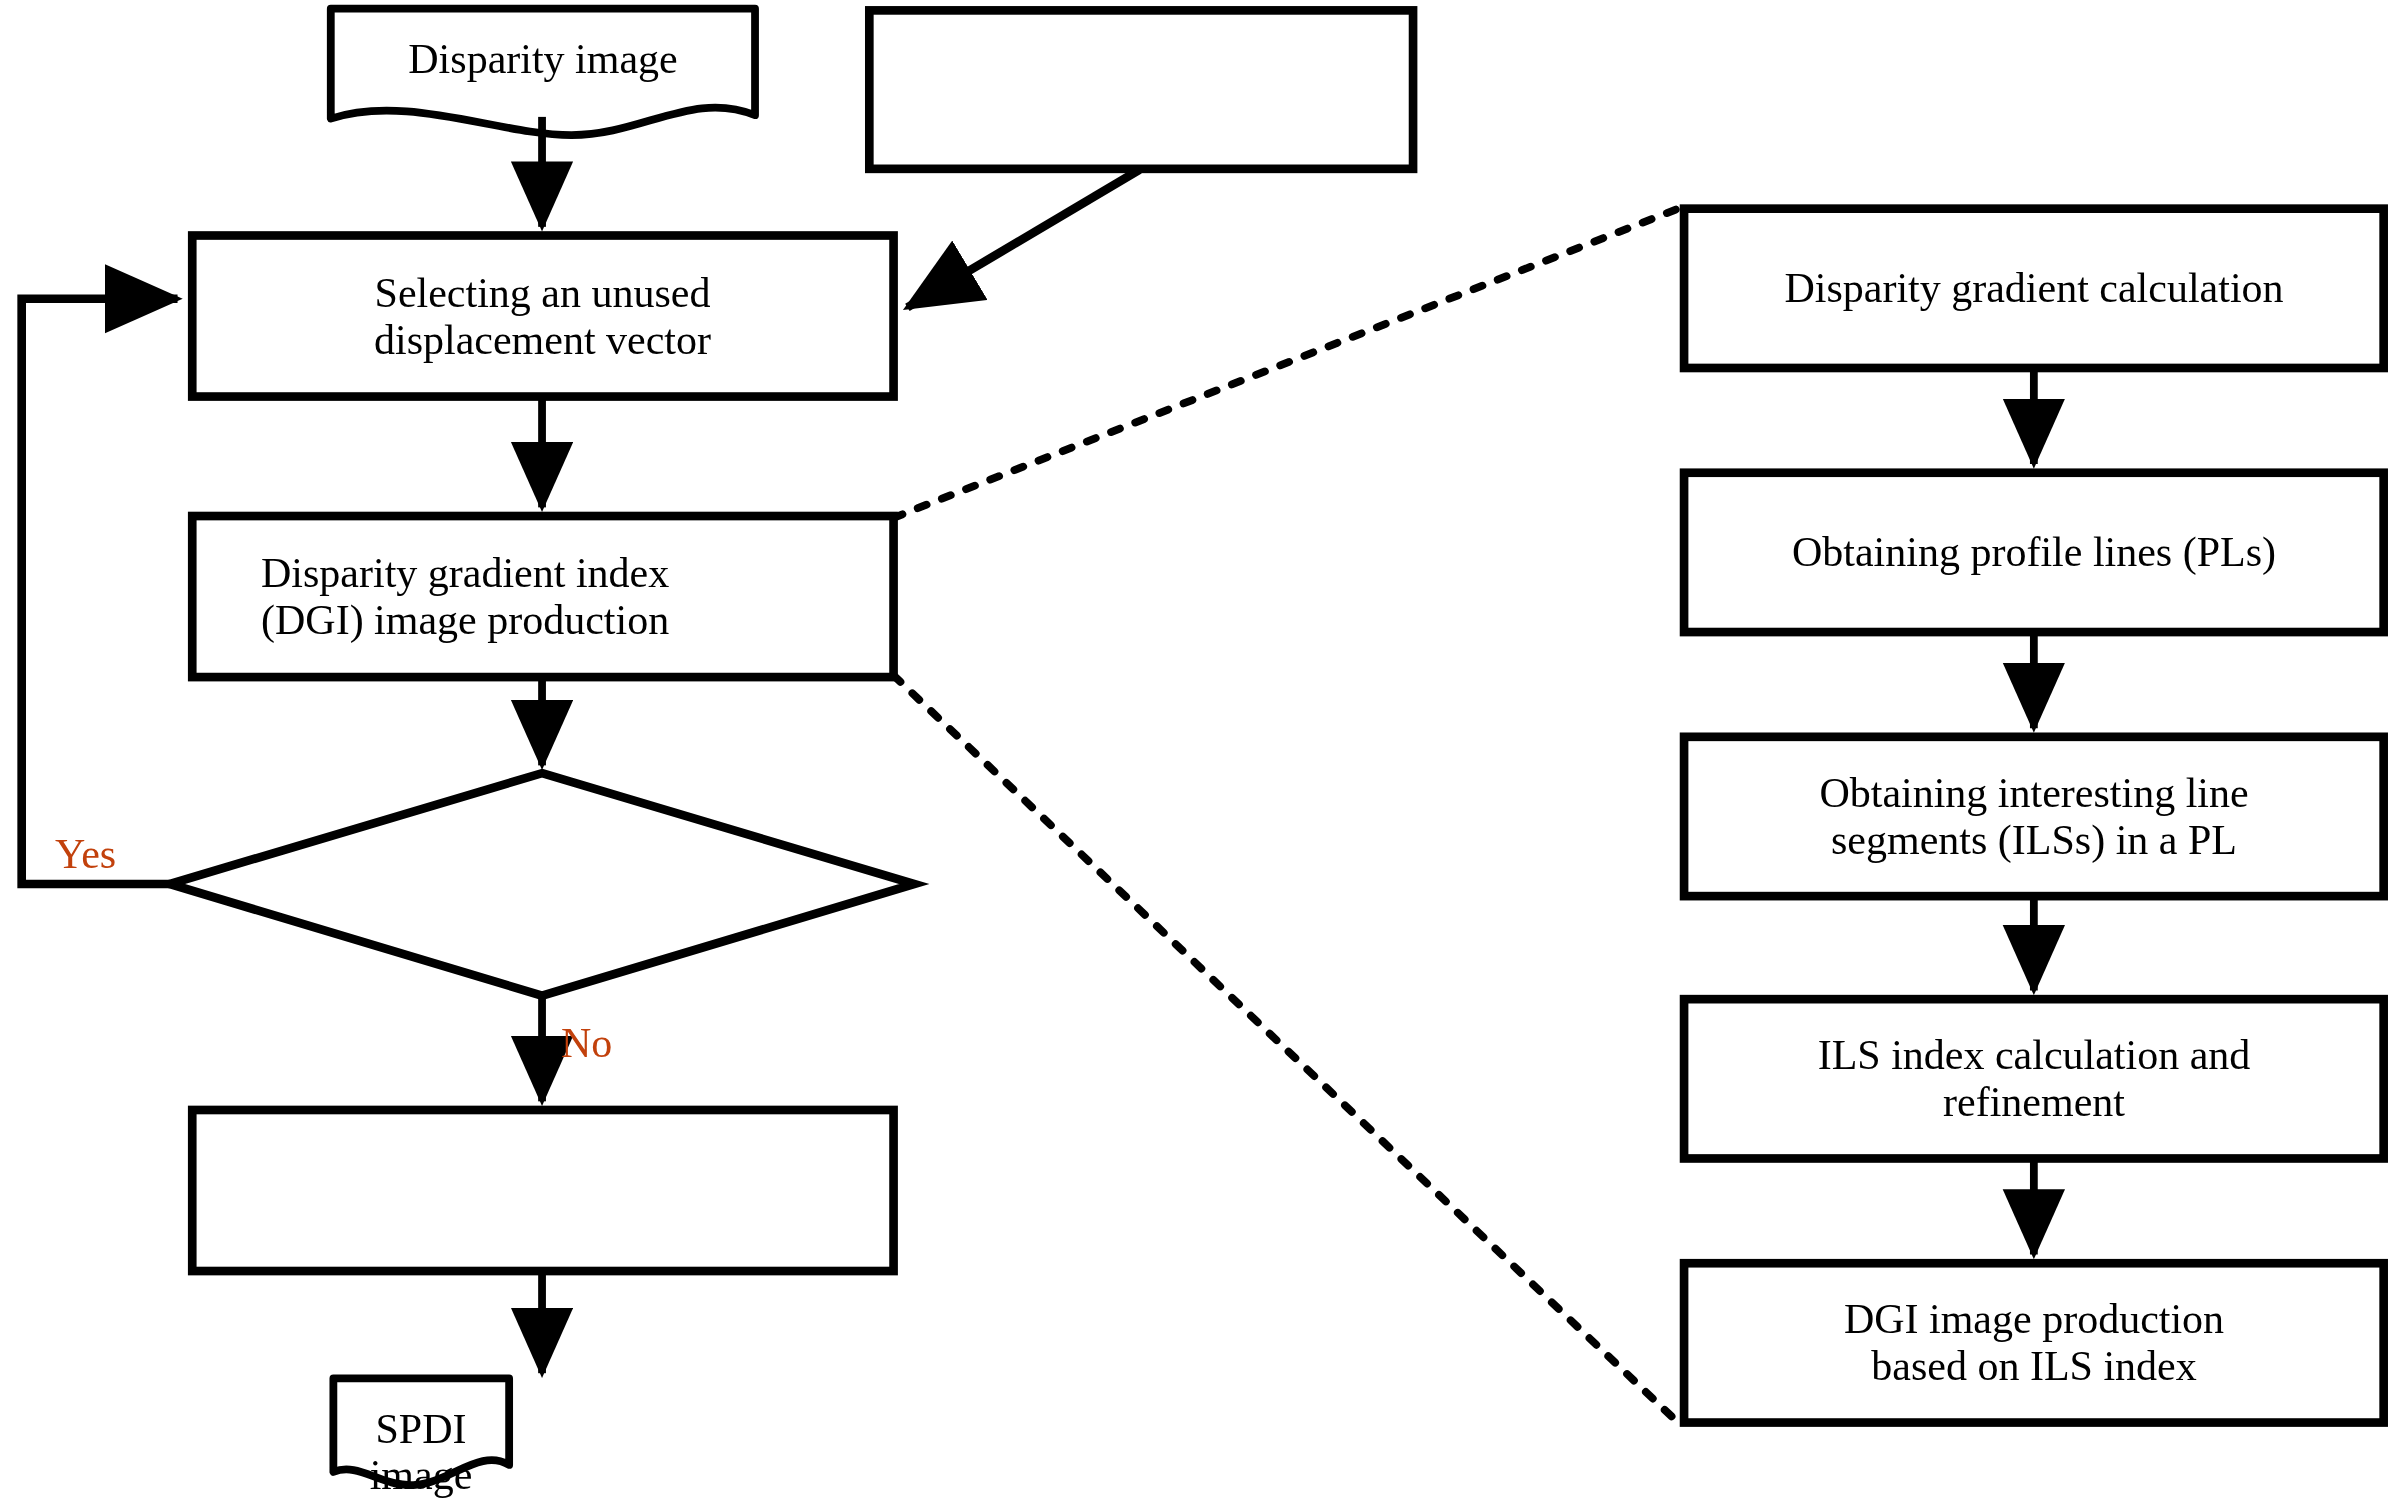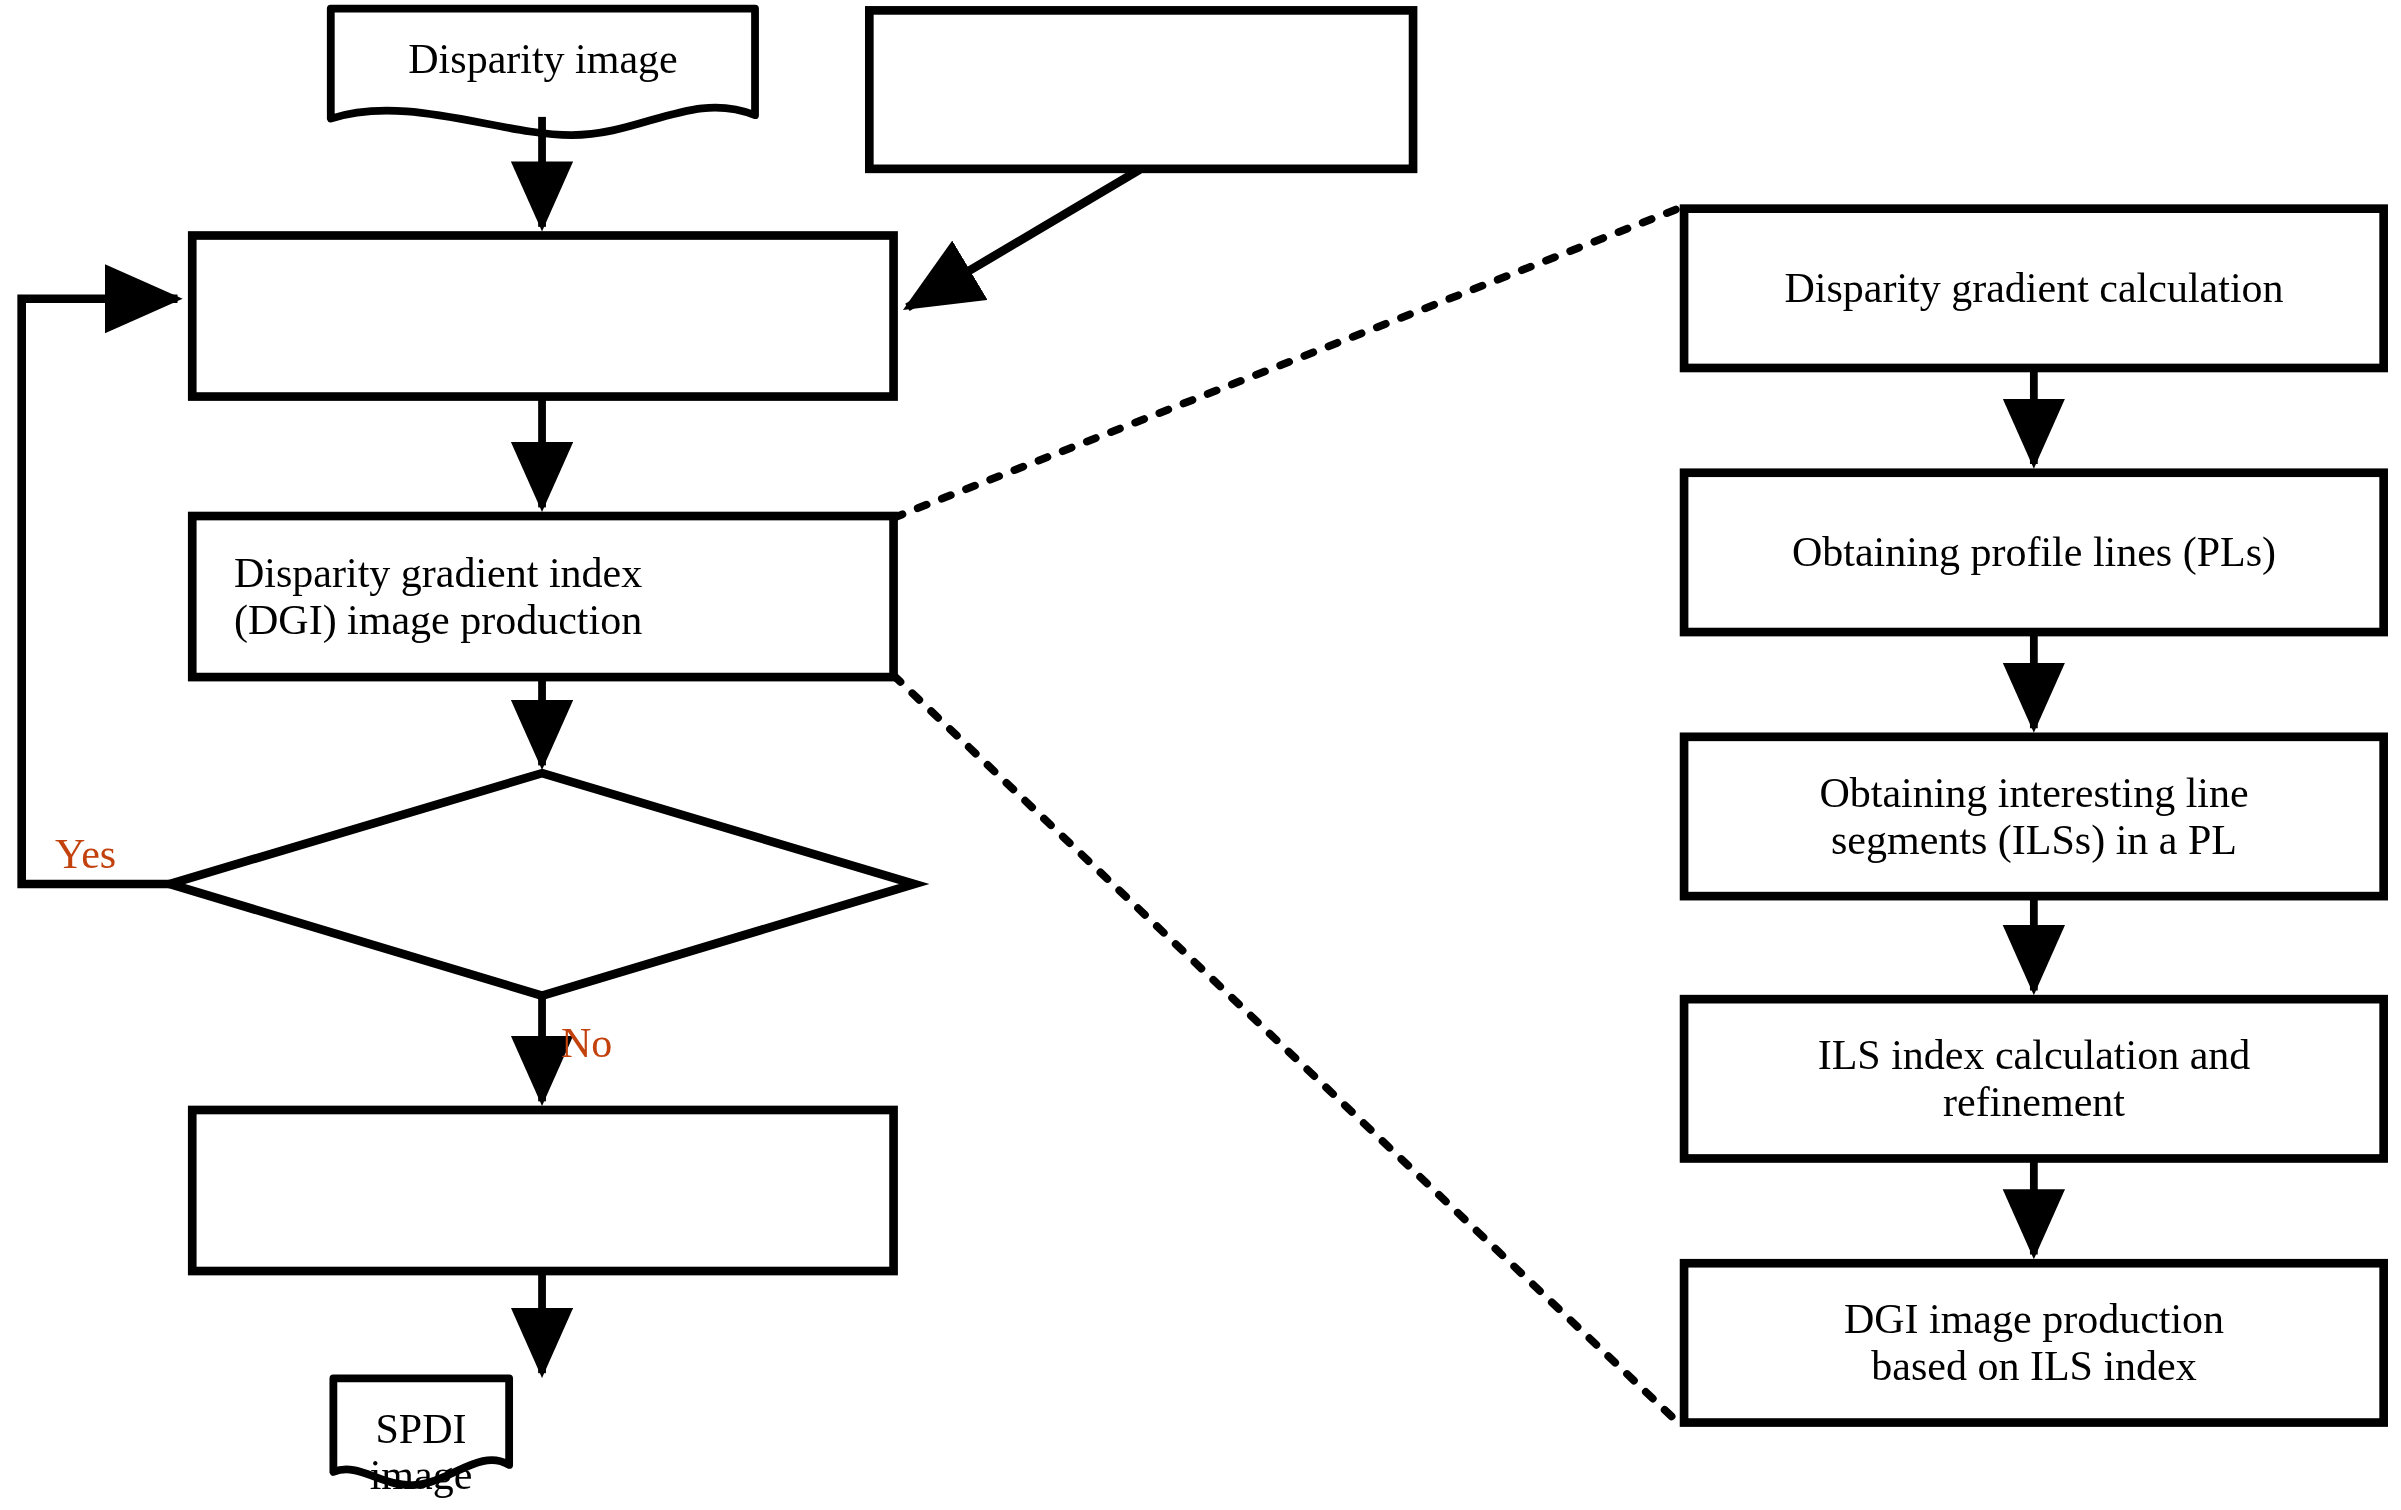--- a/index.html
+++ b/index.html
@@ -17,21 +17,21 @@
     color:#000000;
     font-size:42px;
     line-height:1.10;
     white-space:pre-line;
     display:flex;
     align-items:center;
     justify-content:center;
     text-align:center;
     pointer-events:none;
   }
-  .node-text.leftal{justify-content:flex-start;text-align:center;}
+  .node-text.leftal{justify-content:flex-start;text-align:center;margin-left:27px;}
   .edge-label{
     position:absolute;
     color:#c2410c;
     font-size:42px;
     line-height:1;
     white-space:pre;
   }
 </style>
 </head>
 <body>
@@ -84,20 +84,22 @@
 
     <line x1="2349" y1="425" x2="2349" y2="536" stroke="#000000" stroke-width="9" marker-end="url(#arrowhead)"></line>
     <line x1="2349" y1="730" x2="2349" y2="841" stroke="#000000" stroke-width="9" marker-end="url(#arrowhead)"></line>
     <line x1="2349" y1="1035" x2="2349" y2="1144" stroke="#000000" stroke-width="9" marker-end="url(#arrowhead)"></line>
     <line x1="2349" y1="1338" x2="2349" y2="1449" stroke="#000000" stroke-width="9" marker-end="url(#arrowhead)"></line>
   </svg>
 
   <div class="node-text" style="left:331px; top:12px; width:424px; height:95px;">Disparity image</div>
 
 
+  <div class="node-text" style="left:192px; top:236px; width:701px; height:161px;">Selecting an unused
+displacement vector</div>
 
   <div class="node-text leftal" style="left:234px; top:516px; width:658px; height:161px;">Disparity gradient index
 (DGI) image production</div>
 
 
 
   <div class="node-text" style="left:333px; top:1382px; width:176px; height:80px;margin-top:30px;">SPDI image</div>
 
   <div class="edge-label" style="left:55px; top:833px;">Yes</div>
 

